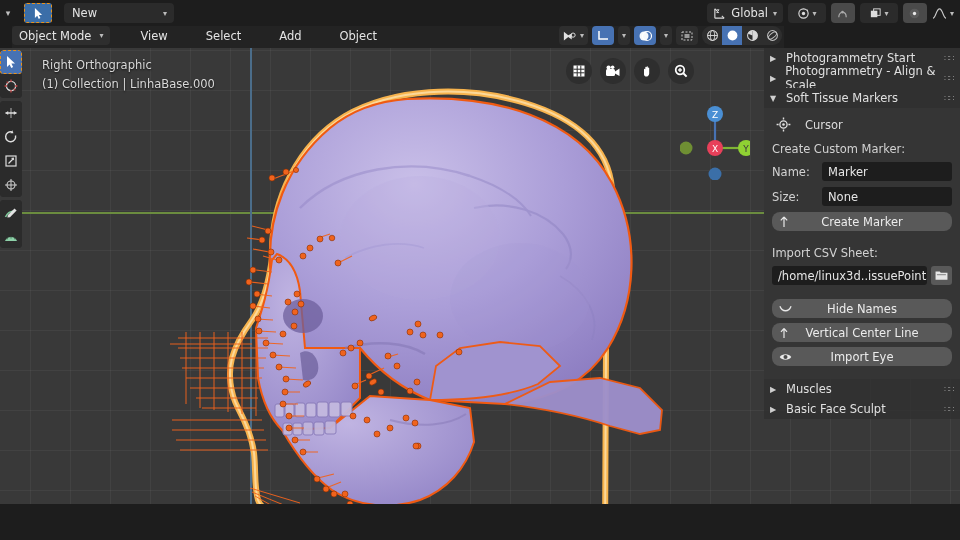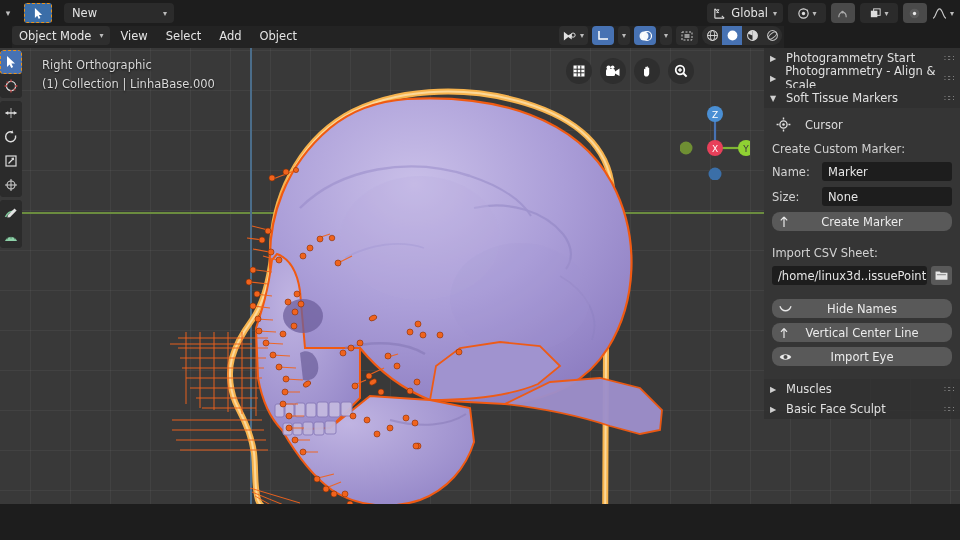--- a/index.html
+++ b/index.html
@@ -54,21 +54,21 @@
     position: absolute; left: 12px; top: 26px; width: 772px; height: 22px;
     background: #232323; display: flex; align-items: flex-start; gap: 2px; z-index: 6;
   }
   .mode-sel {
     margin-left: 0px; height: 19px; border-radius: 4px; background: #2e2e2e;
     color: #e6e6e6; font-size: 11.5px; display: flex; align-items: center;
     padding: 0 7px; gap: 8px;
   }
   .menu-item {
     height: 19px; padding: 0 8px; color: #e3e3e3; font-size: 11.5px;
-    display: flex; align-items: center; border-radius: 3px;
+    display: flex; align-items: center; border-radius: 3px; margin-left: 20px;
   }
   .vph-right { margin-left: auto; display: flex; align-items: center; gap: 4px; padding-right: 2px; }
   .vph-btn {
     height: 19px; background: #2e2e2e; border-radius: 4px; display: flex;
     align-items: center; justify-content: center; padding: 0 4px; gap: 3px;
   }
   .vph-btn.blue { background: #4772b3; }
   .vph-btn.dark { background: #2e2e2e; }
   .shade-group { display: flex; height: 19px; border-radius: 9px; overflow: hidden; }
   .shade-btn {

